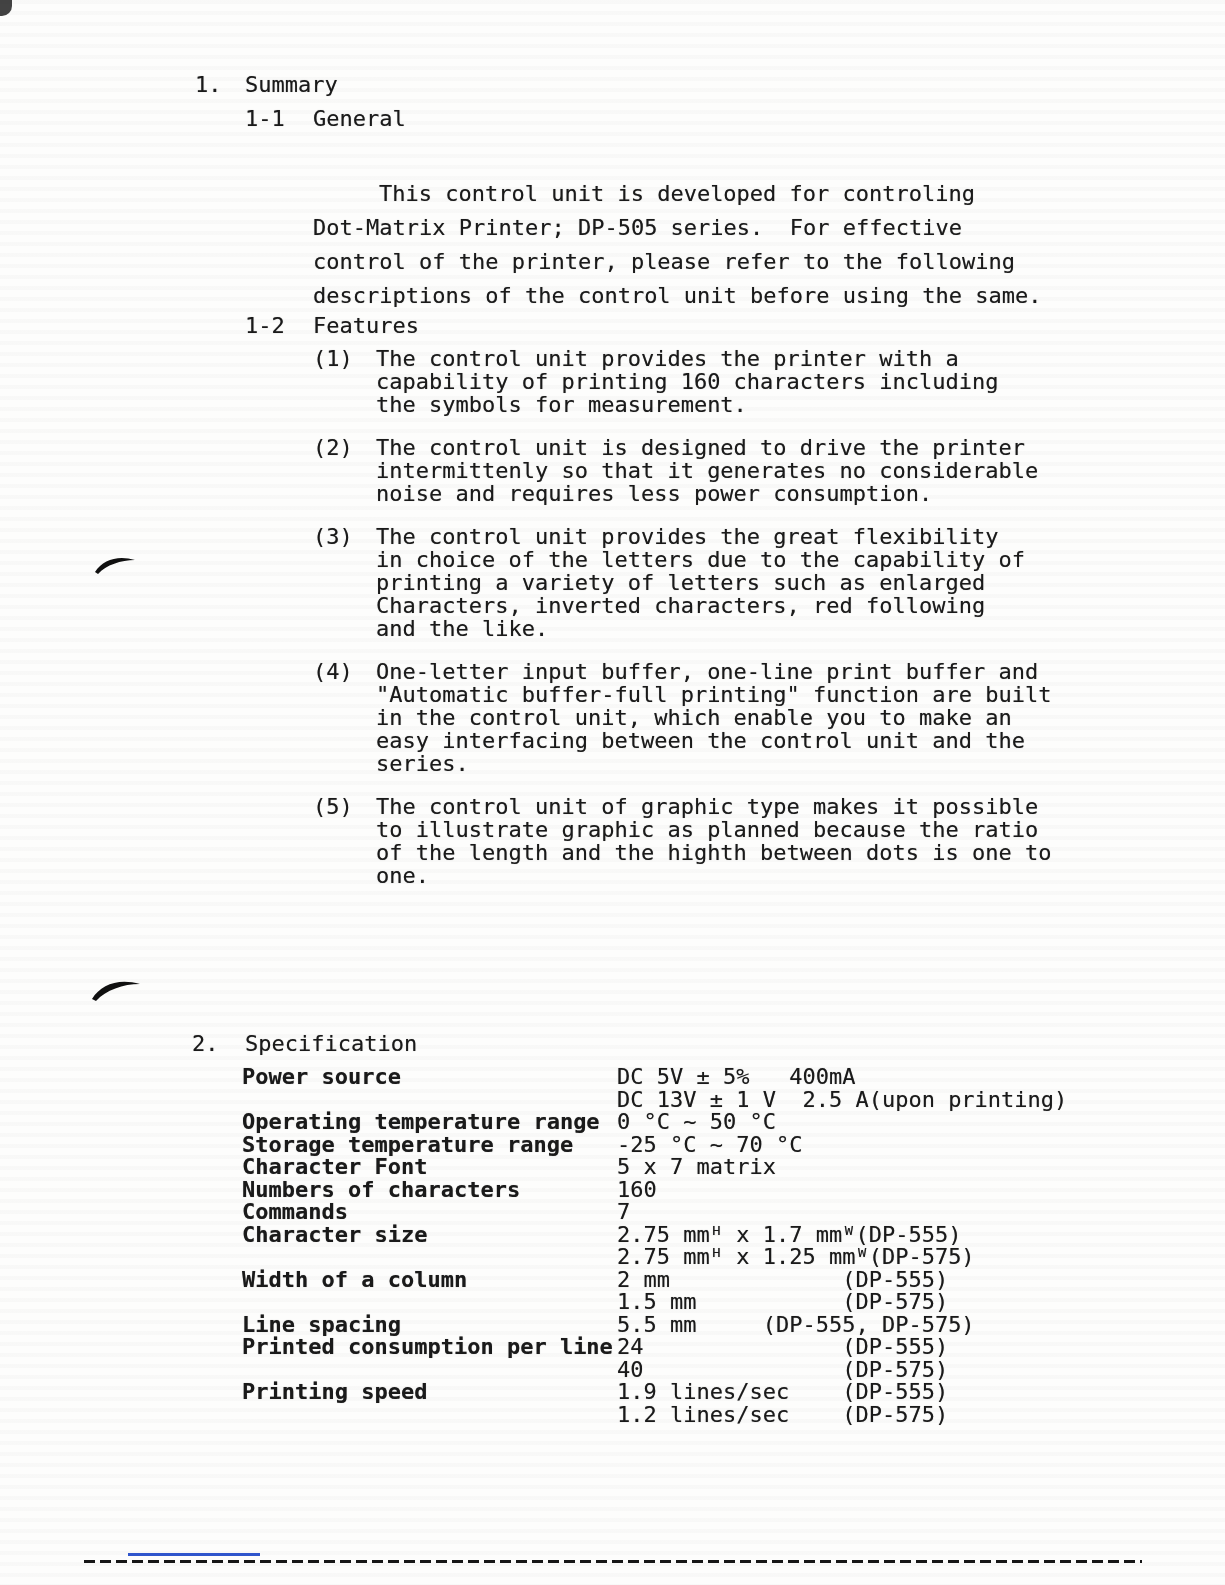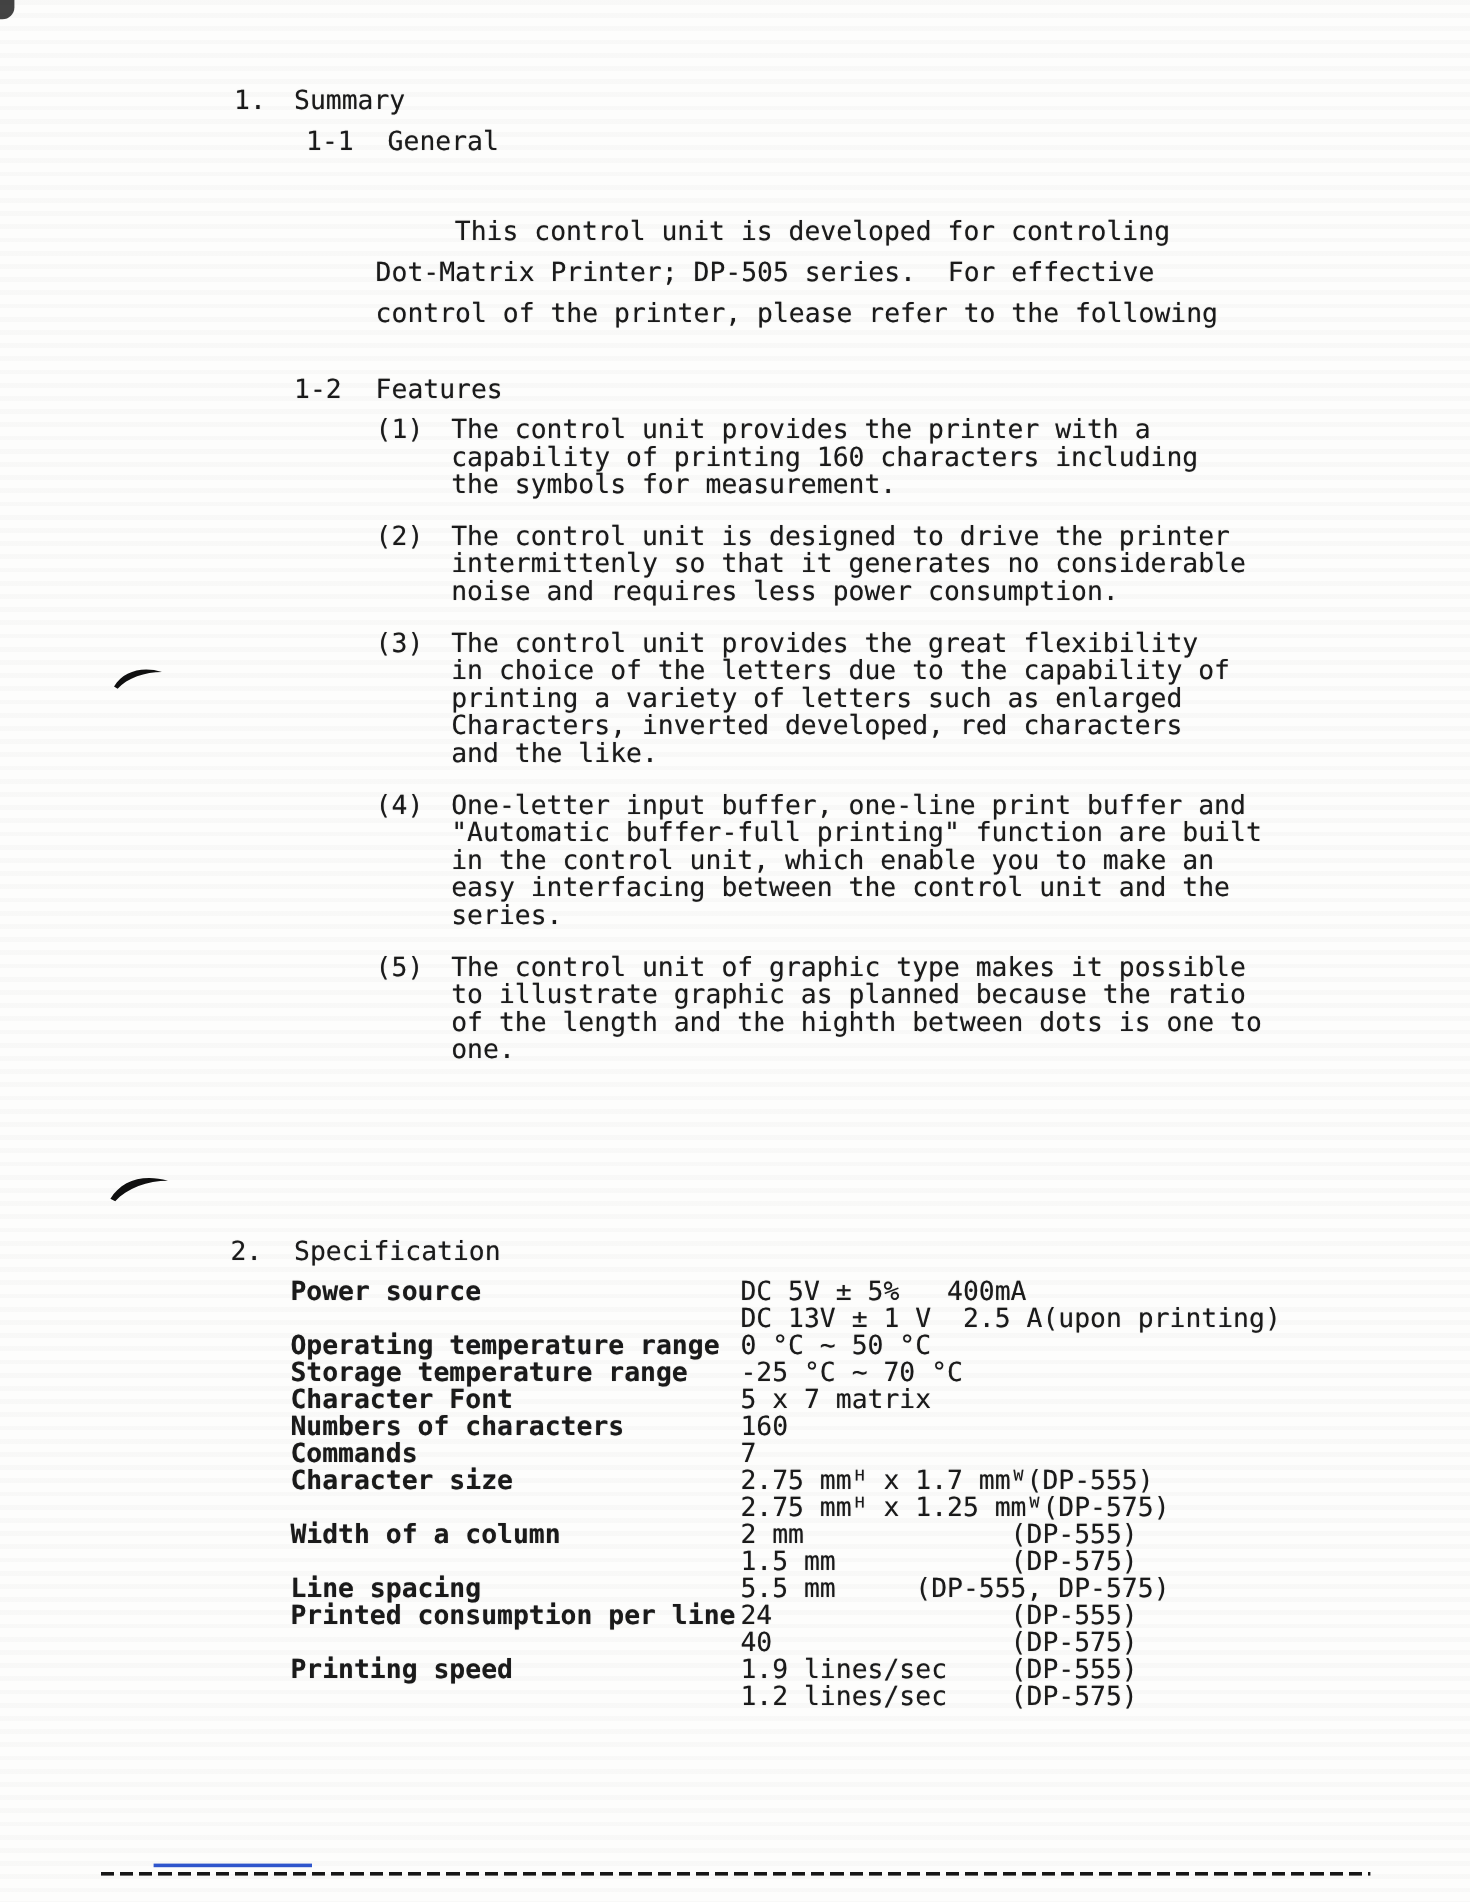--- a/index.html
+++ b/index.html
@@ -49,29 +49,30 @@
 
 <div class="page">
 
   <div class="corner-mark"></div>
 
   <div class="abs row" style="left:195px; top:72px;">
     <span class="numcol" style="width:50px">1.</span>
     <span>Summary</span>
   </div>
 
-  <div class="abs row" style="left:245px; top:106px;margin-left:10px;">
+  <div class="abs row" style="left:245px; top:106px;">
     <span class="numcol" style="width:68px">1-1</span>
     <span>General</span>
   </div>
 
   <div class="abs para" style="left:313px; top:139px;">
     <div class="pline indent">This control unit is developed for controling</div>
     <div class="pline">Dot-Matrix Printer; DP-505 series.  For effective</div>
     <div class="pline">control of the printer, please refer to the following</div>
+    <div class="pline">descriptions of the control unit before using the same.</div>
   </div>
 
   <div class="abs row" style="left:245px; top:313px;">
     <span class="numcol" style="width:68px">1-2</span>
     <span>Features</span>
   </div>
 
   <div class="abs" style="left:313px; top:347px;">
 
     <div class="fitem">
@@ -91,21 +92,21 @@
         <div class="fline">noise and requires less power consumption.</div>
       </div>
     </div>
 
     <div class="fitem">
       <span class="fnum">(3)</span>
       <div class="flines">
         <div class="fline">The control unit provides the great flexibility</div>
         <div class="fline">in choice of the letters due to the capability of</div>
         <div class="fline">printing a variety of letters such as enlarged</div>
-        <div class="fline">Characters, inverted developed, red characters</div>
+        <div class="fline">Characters, inverted characters, red following</div>
         <div class="fline">and the like.</div>
       </div>
     </div>
 
     <div class="fitem">
       <span class="fnum">(4)</span>
       <div class="flines">
         <div class="fline">One-letter input buffer, one-line print buffer and</div>
         <div class="fline">"Automatic buffer-full printing" function are built</div>
         <div class="fline">in the control unit, which enable you to make an</div>

